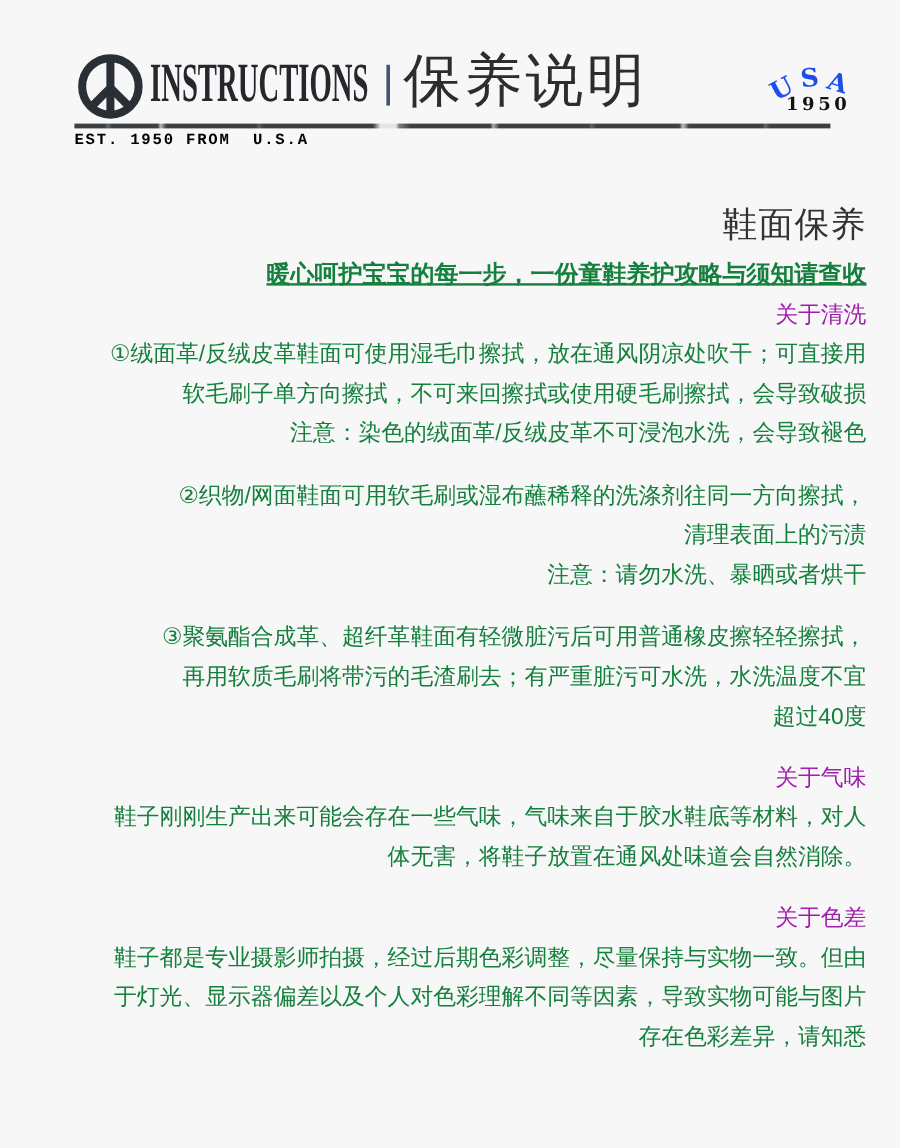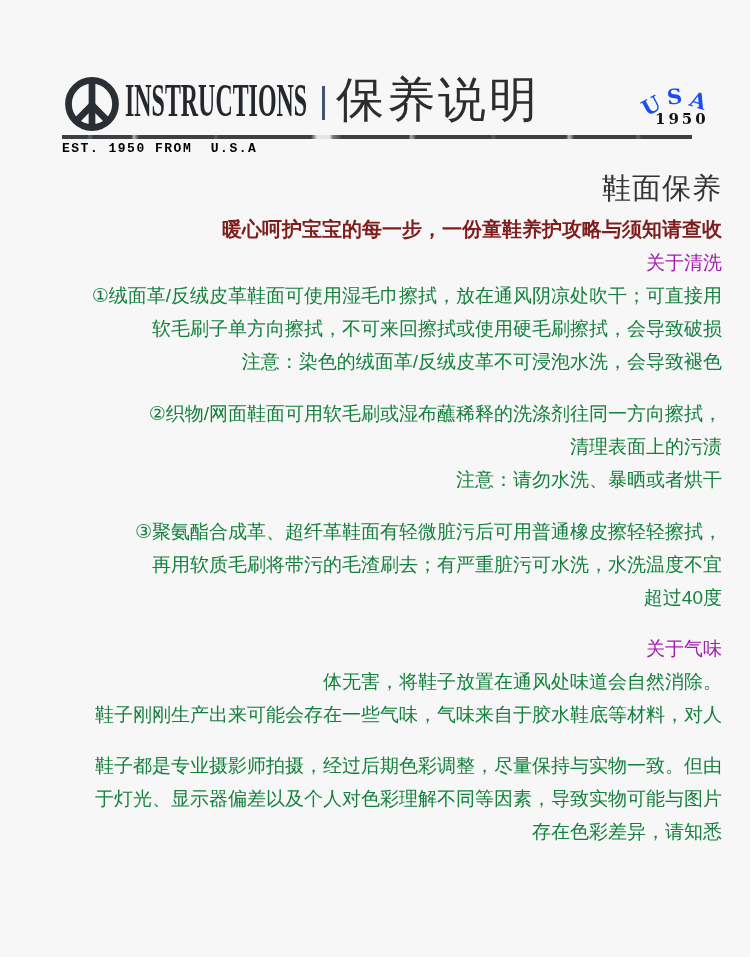--- a/index.html
+++ b/index.html
@@ -7,21 +7,21 @@
   body { font-family: "Liberation Sans", "DejaVu Sans", sans-serif; }
   .page {
     position: relative;
     width: 750px;
     height: 957px;
     background: #f7f7f7;
     overflow: hidden;
   }
 
   
-  .header { position: absolute; top: 0; left: 0; width: 602px; height: 150px; margin-top: 32px; }
+  .header { position: absolute; top: 0; left: 0; width: 602px; height: 150px; }
   .peace { position: absolute; left: 64px; top: 44px; width: 56px; height: 56px; }
   .brand {
     position: absolute; left: 125px; top: 46px;
     font-family: "Liberation Serif", "DejaVu Serif", serif;
     font-weight: 700; font-size: 46px; line-height: 46px;
     color: #24272c; letter-spacing: 0px; white-space: nowrap;
     transform: scaleX(0.52); transform-origin: left top;
   }
   .brand-bar {
     position: absolute; left: 322px; top: 54px;
@@ -57,21 +57,21 @@
   .est {
     position: absolute; left: 62px; top: 109px;
     font-family: Liberation Mono, monospace;
     font-weight: 700; font-size: 13px; letter-spacing: 1.5px;
     color: #000000; white-space: pre;
   }
 
   
   .main { position: absolute; left: 62px; top: 150px; width: 660px; text-align: right; }
   .care-title { margin-top: 22px; font-size: 29px; line-height: 32px; color: #333333; font-weight: 400; letter-spacing: 1px; }
-  .care-subtitle { margin-top: 9px; font-size: 20px; line-height: 33px; color: #7f1d1d; font-weight: 700; white-space: nowrap; }
+  .care-subtitle { margin-top: 9px; font-size: 20px; line-height: 33px; color: #15803d; font-weight: 700; white-space: nowrap; text-decoration: underline; }
   .sec:first-of-type { margin-top: 36px; }
   .sec + .sec { margin-top: 18px; }
   .sec-heading { font-size: 19px; line-height: 33px; color: #a21caf; font-weight: 400; }
   .blk + .blk { margin-top: 19px; }
   .line { font-size: 19px; line-height: 33px; color: #15803d; white-space: nowrap; }
 </style>
 </head>
 <body>
 
 <div class="page">
@@ -120,26 +120,27 @@
       <div class="blk">
         <div class="line">③聚氨酯合成革、超纤革鞋面有轻微脏污后可用普通橡皮擦轻轻擦拭，</div>
         <div class="line">再用软质毛刷将带污的毛渣刷去；有严重脏污可水洗，水洗温度不宜</div>
         <div class="line">超过40度</div>
       </div>
     </div>
 
     <div class="sec">
       <div class="sec-heading">关于气味</div>
       <div class="blk">
+        <div class="line">鞋子刚刚生产出来可能会存在一些气味，气味来自于胶水鞋底等材料，对人</div>
         <div class="line">体无害，将鞋子放置在通风处味道会自然消除。</div>
-        <div class="line">鞋子刚刚生产出来可能会存在一些气味，气味来自于胶水鞋底等材料，对人</div>
       </div>
     </div>
 
     <div class="sec">
+      <div class="sec-heading">关于色差</div>
       <div class="blk">
         <div class="line">鞋子都是专业摄影师拍摄，经过后期色彩调整，尽量保持与实物一致。但由</div>
         <div class="line">于灯光、显示器偏差以及个人对色彩理解不同等因素，导致实物可能与图片</div>
         <div class="line">存在色彩差异，请知悉</div>
       </div>
     </div>
   </div>
 
 </div>
 

